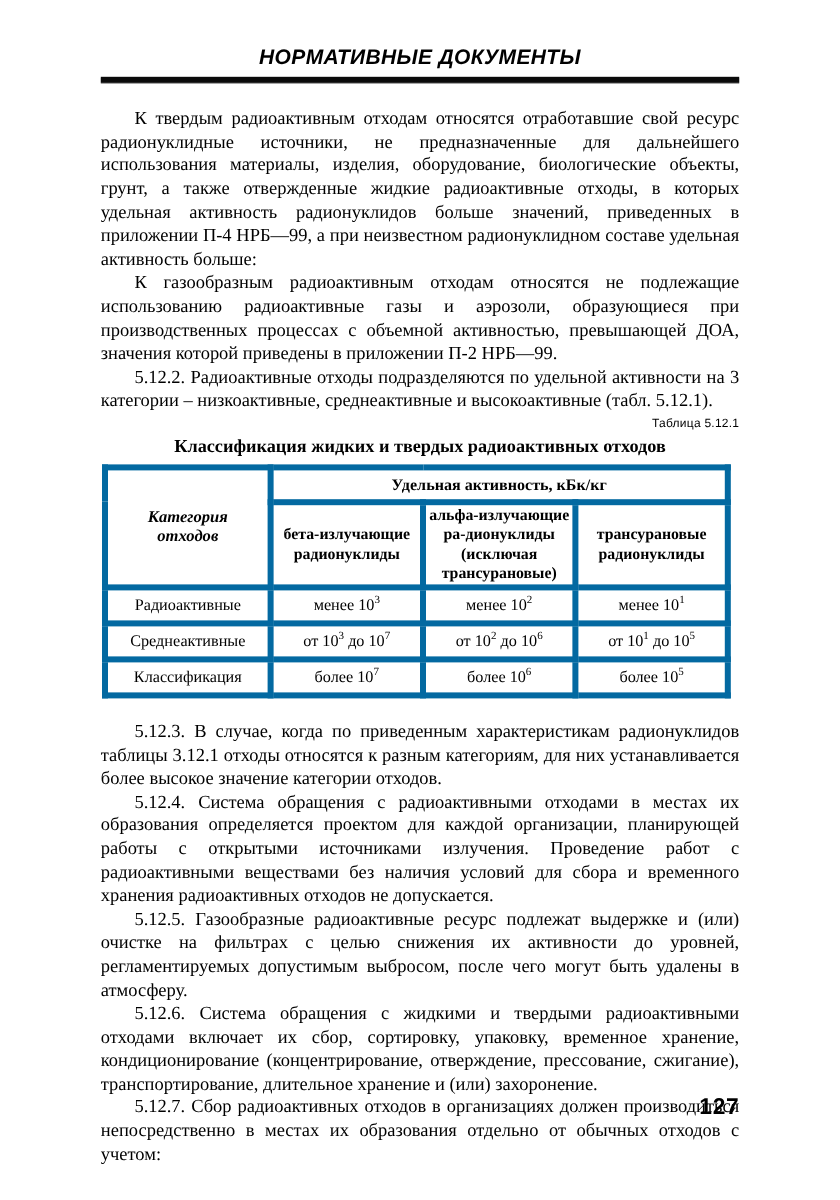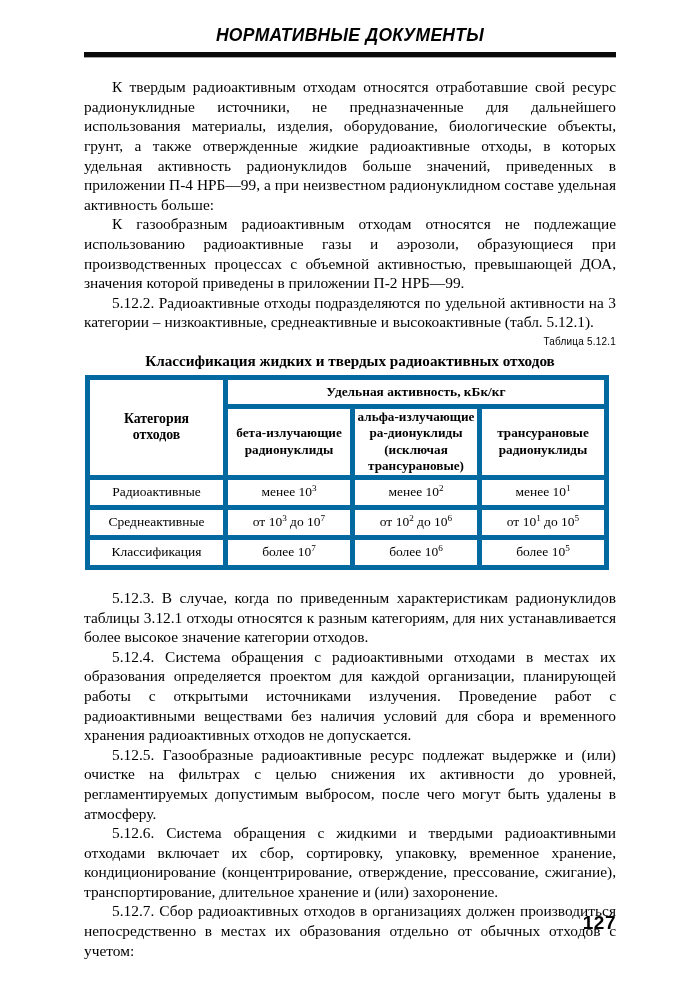--- a/index.html
+++ b/index.html
@@ -29,21 +29,21 @@
   }
 
   
   .running-head {
     font-family: "Liberation Sans", "DejaVu Sans", sans-serif;
     font-weight: bold;
     font-style: italic;
     font-size: 17.5px;
     letter-spacing: 0.3px;
     text-align: center;
-    padding-top: 26px;
+    padding-top: 38px;
     line-height: 1.1;
     white-space: nowrap;
   }
   .head-rule {
     margin-top: 7px;
     height: 5px;
     background: #0a0a0a;
     width: 532px;
     box-shadow: 0 1px 0 rgba(0,0,0,0.35);
   }
@@ -111,21 +111,21 @@
     padding: 0;
     text-align: center;
     vertical-align: middle;
     font-weight: normal;
   }
   table.cls th {
     font-weight: bold;
     line-height: 16.5px;
   }
   .th-span { height: 24px; font-size: 13.4px; }
-  .th-cat  { line-height: 17px; font-size: 13.8px; }
+  .th-cat  { line-height: 17px; font-size: 13.8px; font-style: italic; }
   .th-sub  { height: 62px; padding: 0 5px; font-size: 13.2px; }
   table.cls td.catcell {
     height: 25px;
     font-size: 13.5px;
   }
   table.cls td.valcell {
     height: 25px;
     font-size: 13.5px;
   }
   sup {

